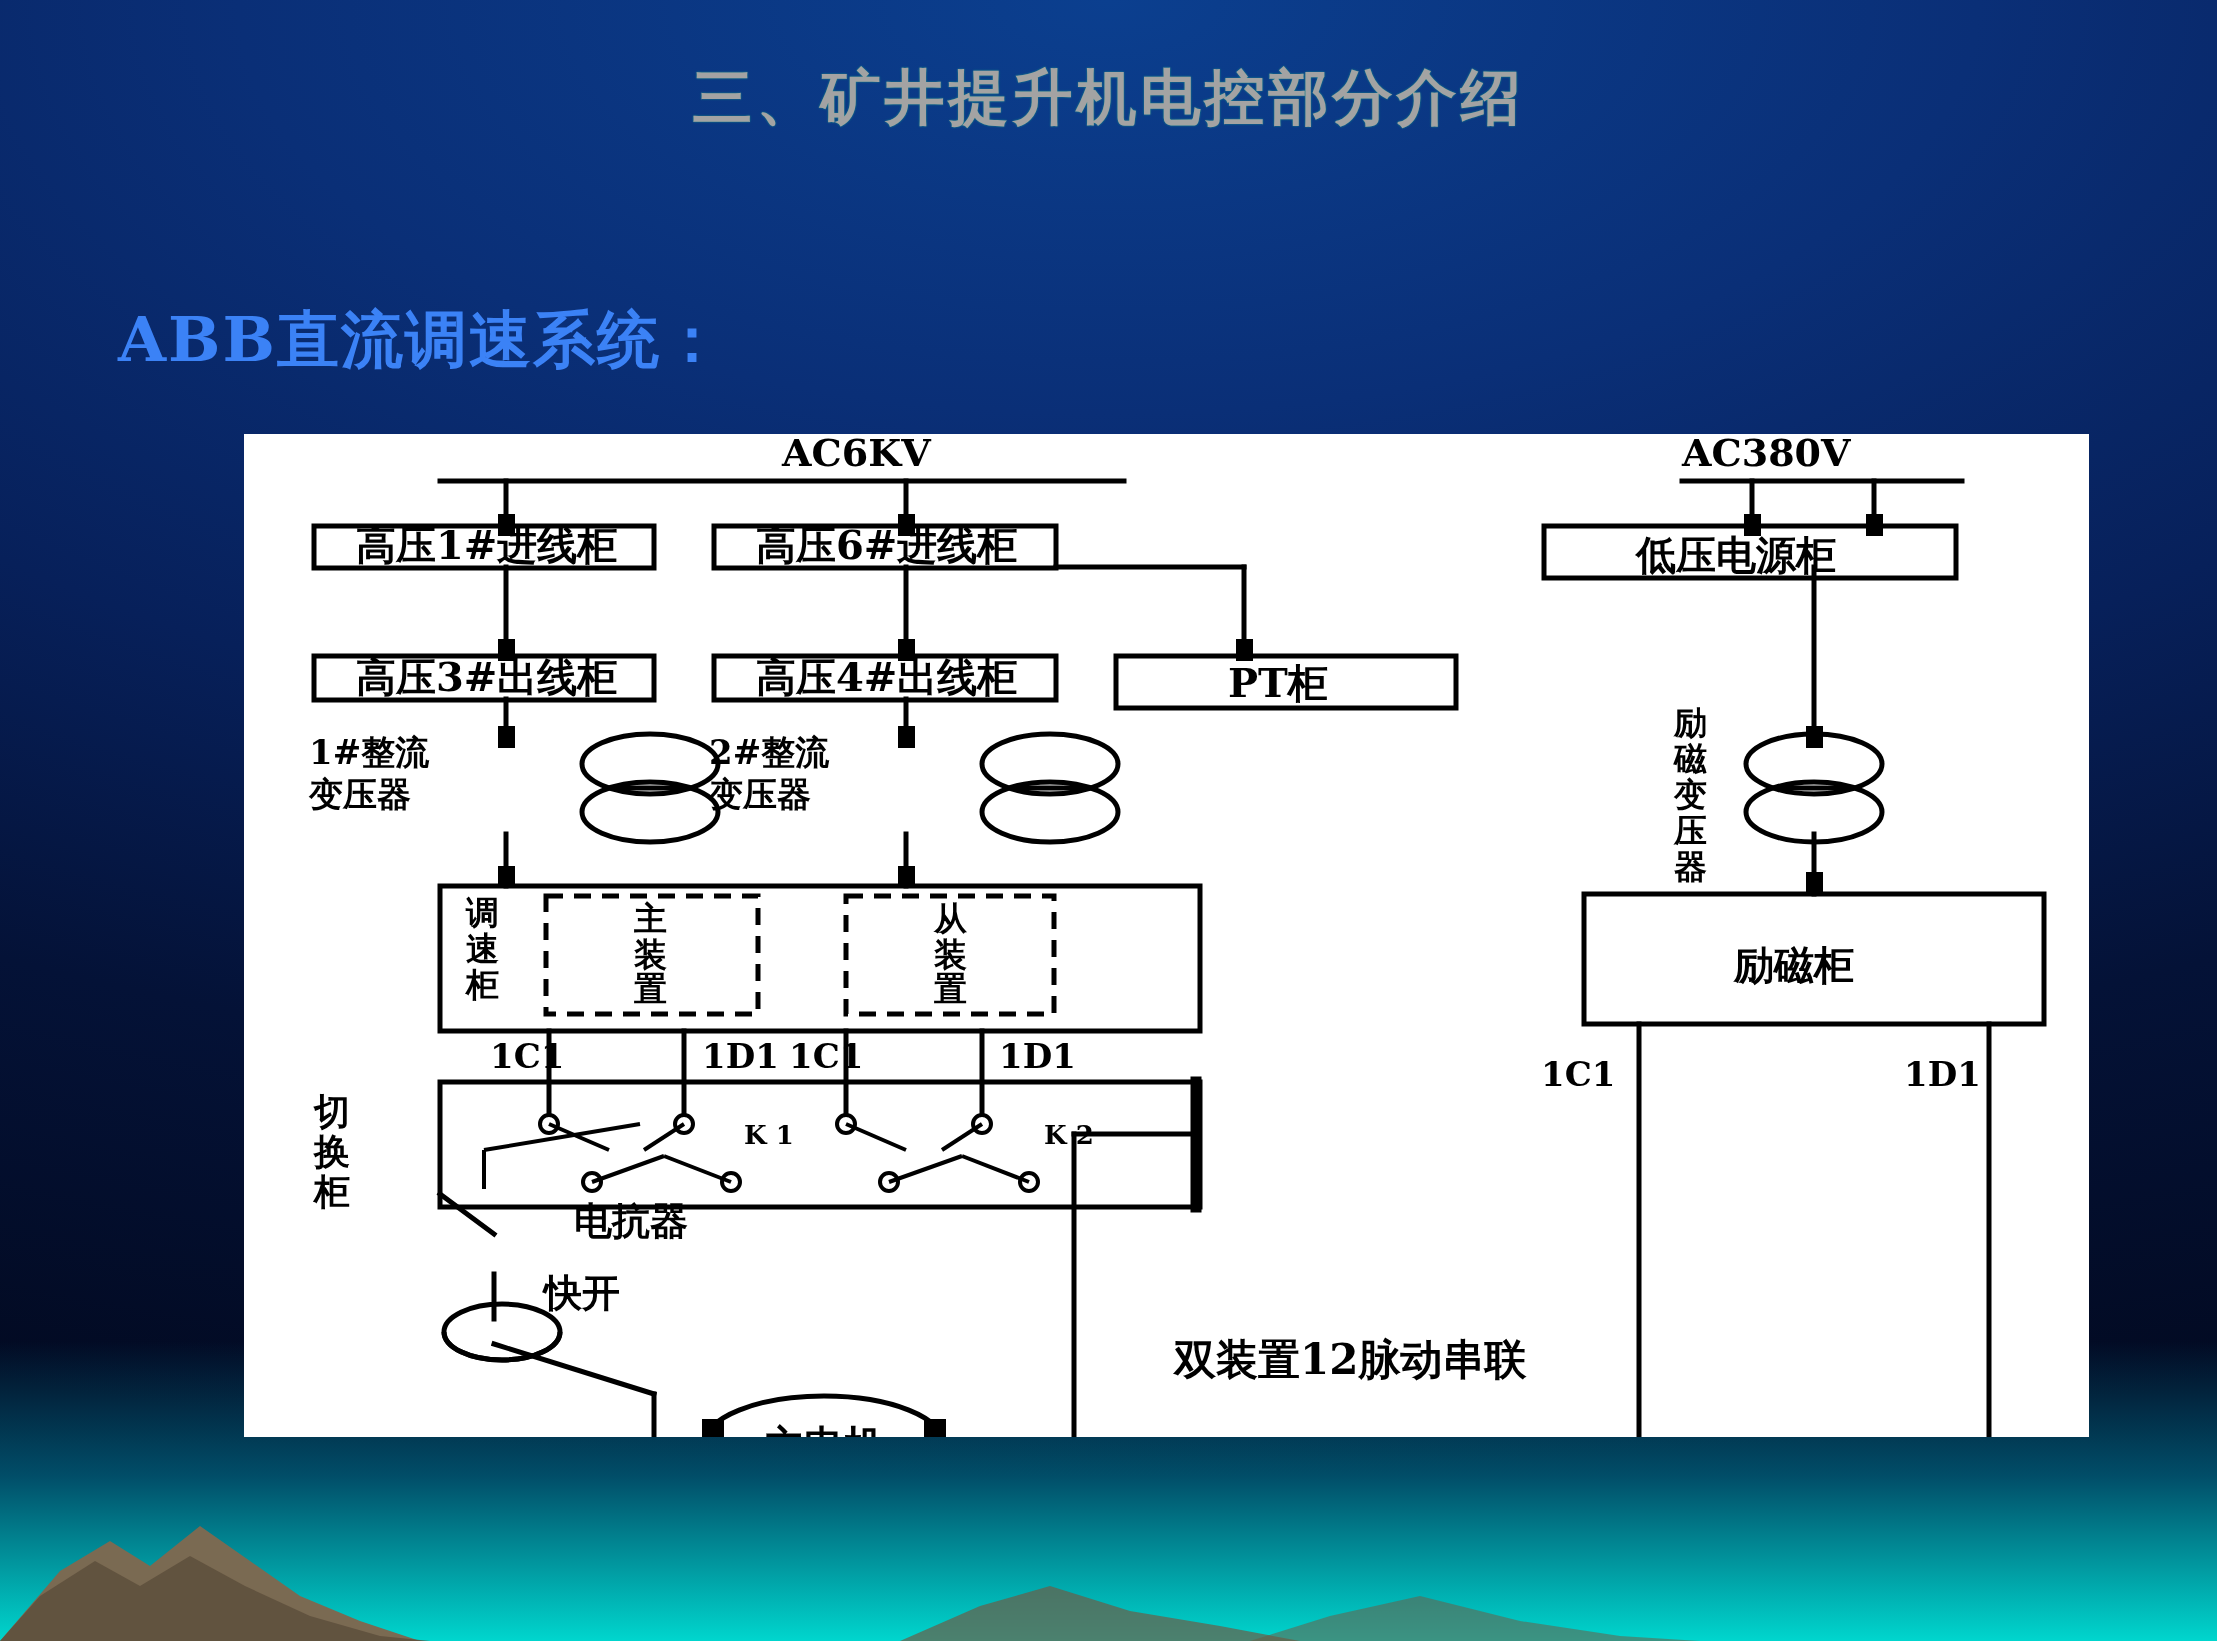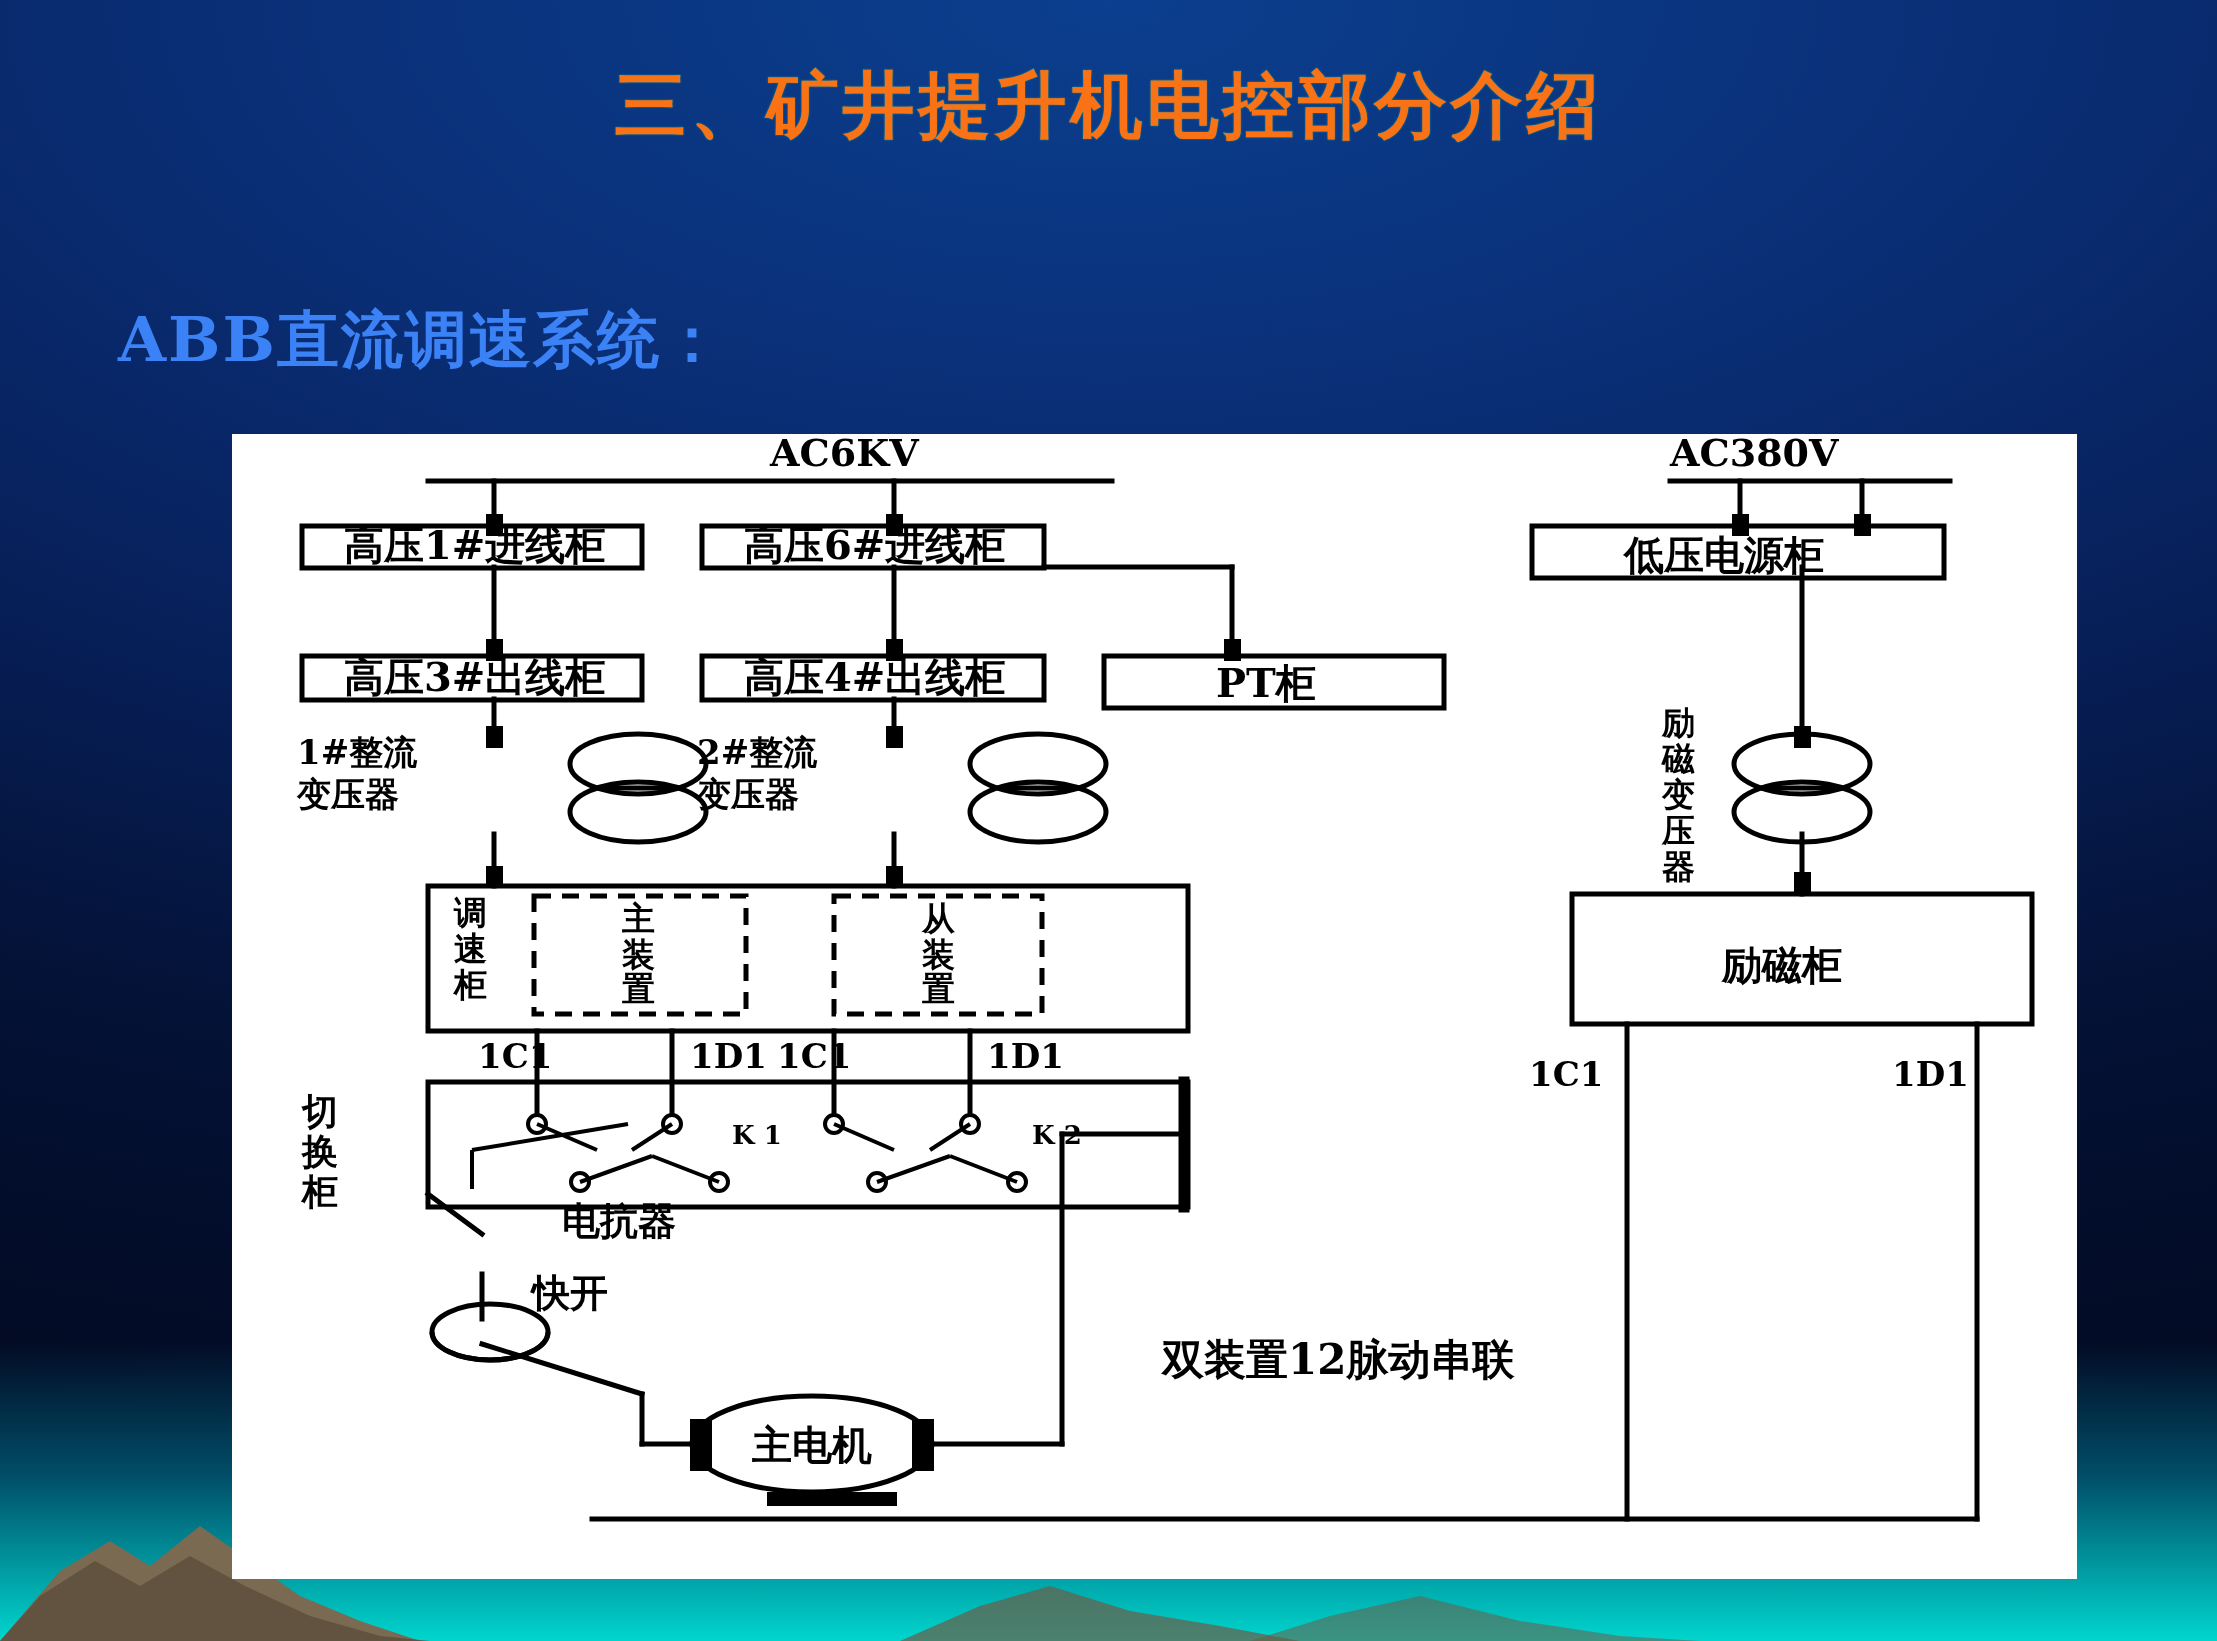--- a/index.html
+++ b/index.html
@@ -22,39 +22,39 @@
   
   .mountain{
     position:absolute;bottom:0;left:0;width:100%;height:220px;z-index:2;
     pointer-events:none;
   }
   
   .title{
     position:absolute;top:58px;left:0;width:100%;
     text-align:center;
     font-family:"DejaVu Serif", serif;
-    font-size:72px;
+    font-size:60px;
     font-weight:700;
-    color:#f97316;
+    color:#a3a3a3;
     letter-spacing:4px;
     text-shadow:0 0 2px #1b9c8b;
     z-index:3;
   }
   .subtitle{
     position:absolute;top:298px;left:118px;
     font-family:"DejaVu Serif", serif;
     font-size:62px;
     color:#3b82f6;
     font-weight:600;
     letter-spacing:2px;
     z-index:3;
   }
   
   .diagram-panel{
-    position:absolute;left:232px;top:434px;width:1845px;height:1145px;
+    position:absolute;left:244px;top:434px;width:1845px;height:1003px;
     background:#ffffff;
     z-index:3;
     overflow:hidden;
   }
   .diagram-panel svg{display:block;}
   .dtext{
     font-family:"DejaVu Serif", serif;
     font-weight:700;
     fill:#000;
   }

